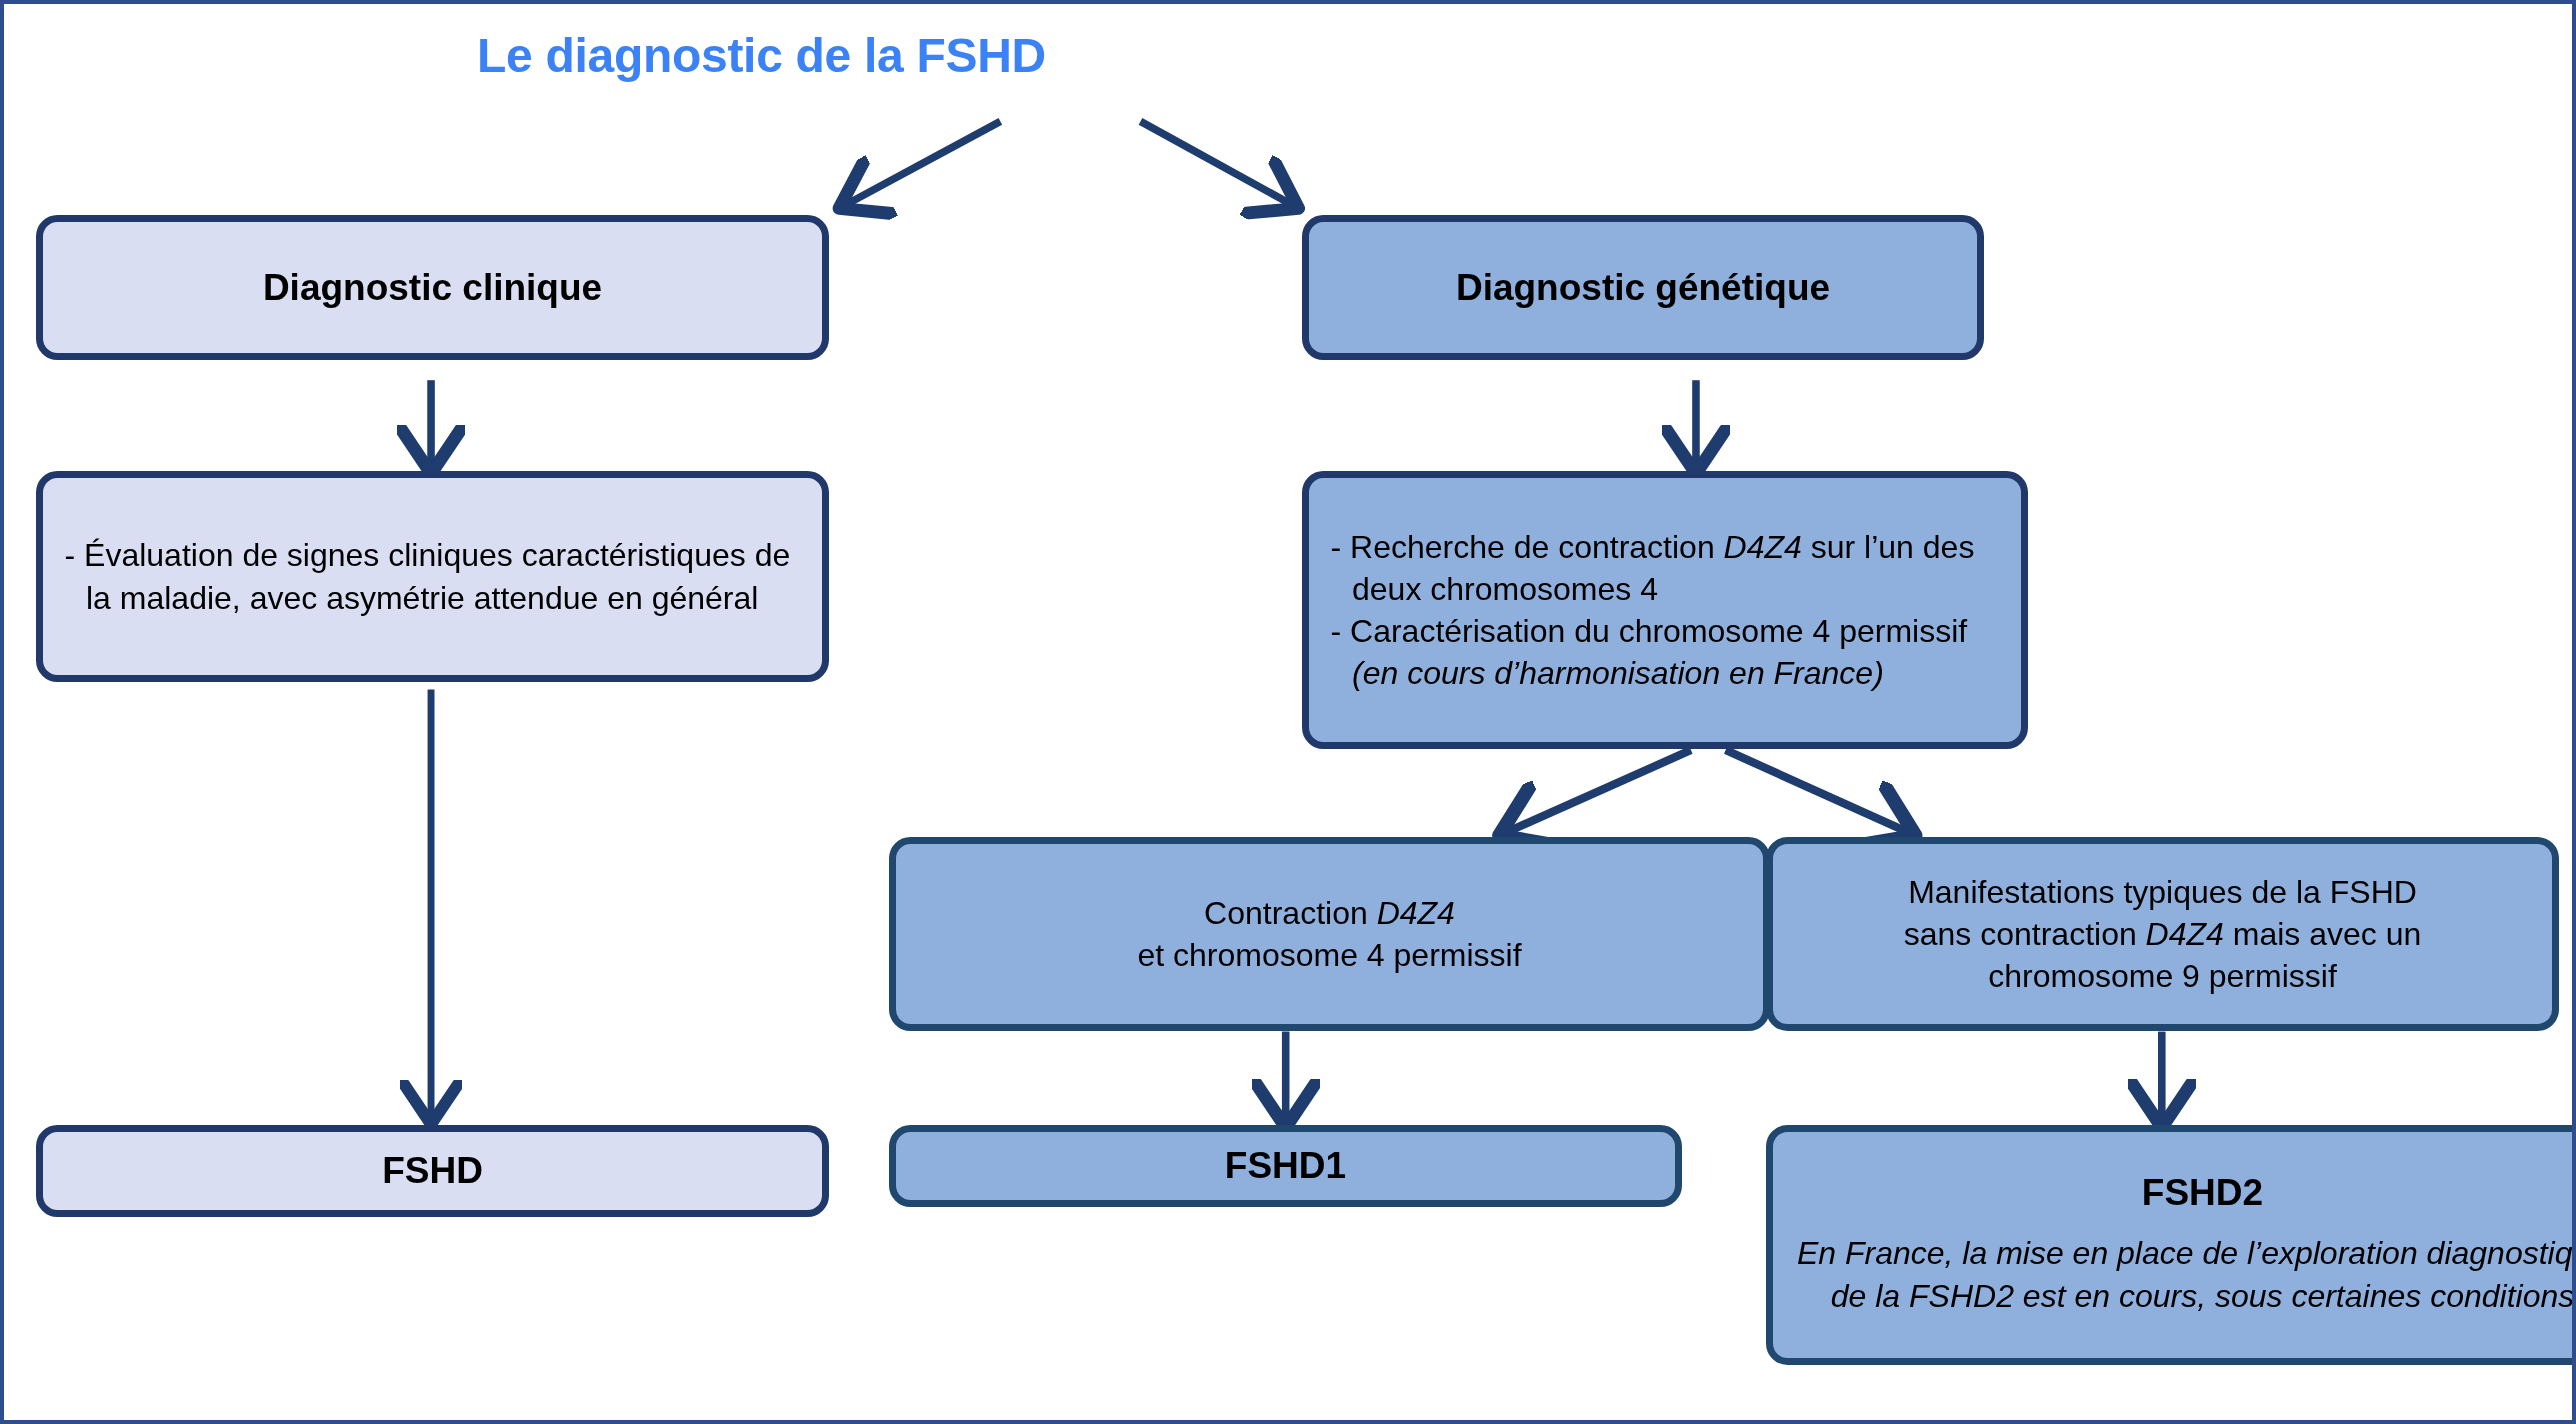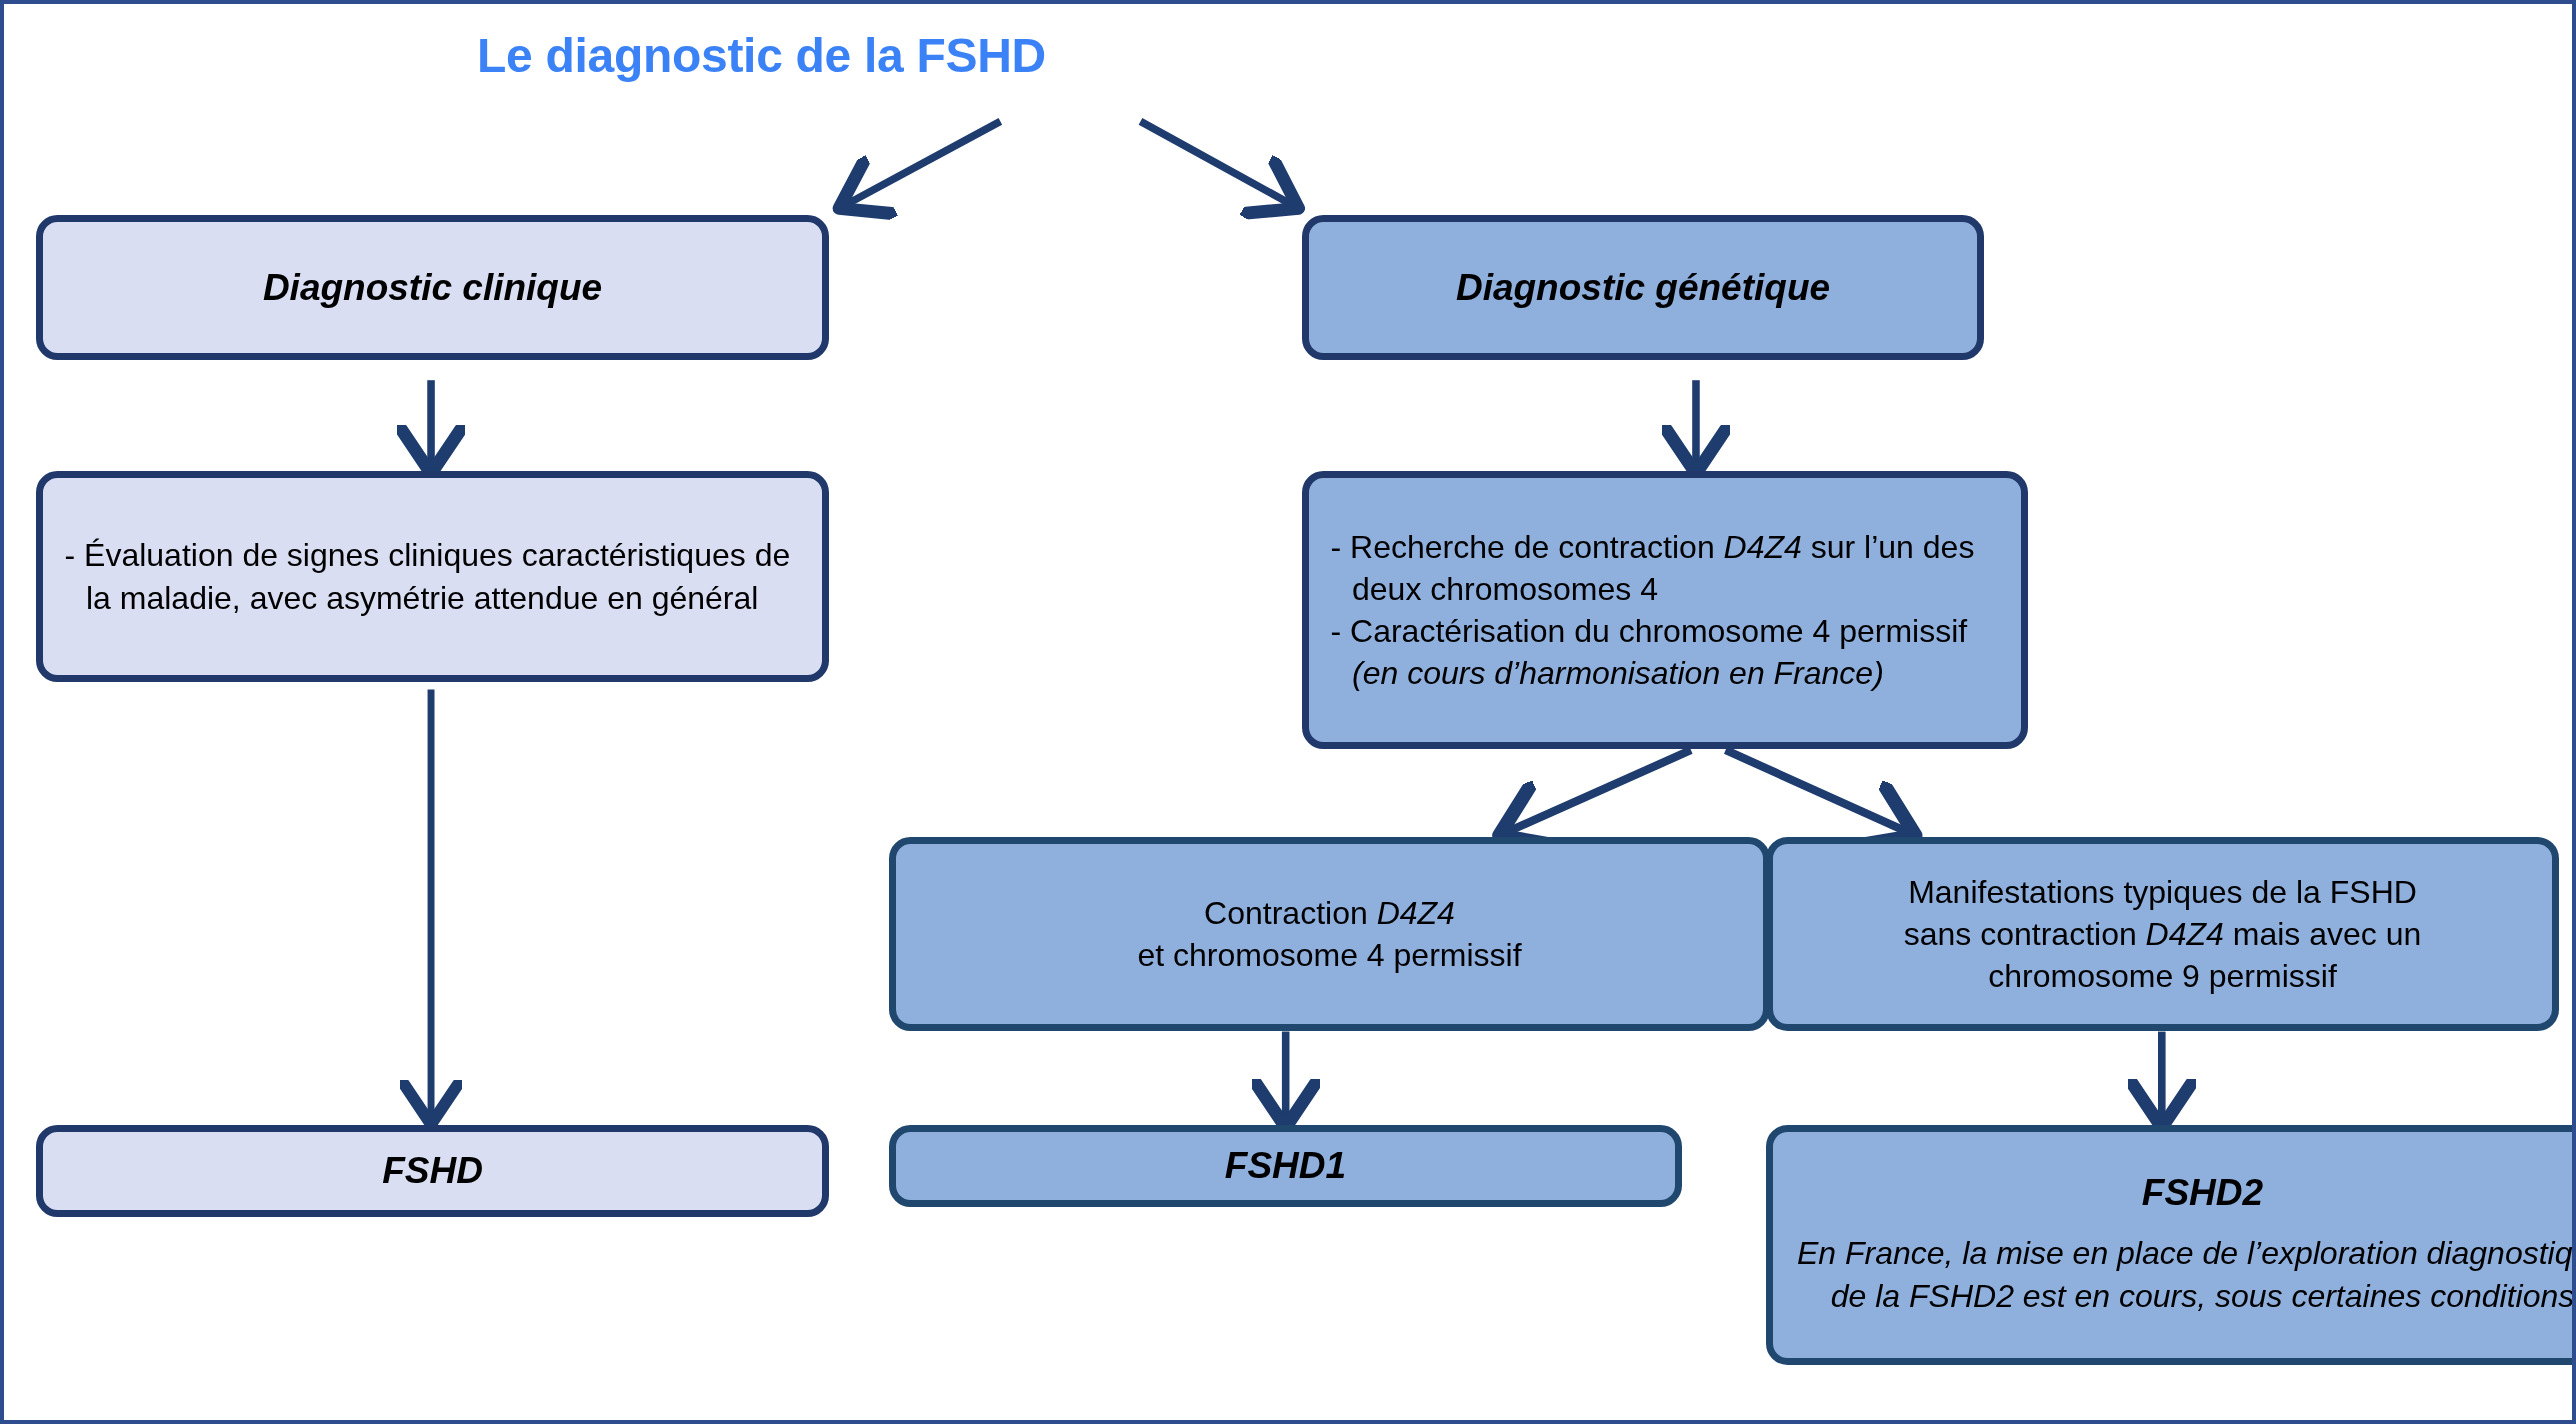--- a/index.html
+++ b/index.html
@@ -66,21 +66,20 @@
   }
   .box.medium-dark-border {
     background: #8FAFDD;
     border: 7px solid #20386A;
   }
   .box .headline {
     font-size: 37px;
     font-weight: bold;
     text-align: center;
     line-height: 1.12;
-    font-style: italic;
   }
   .box .body-text {
     font-size: 32px;
     line-height: 1.32;
     text-align: left;
     padding-left: 21.5px;
     padding-right: 10px;
   }
   .box .body-center {
     font-size: 32px;

